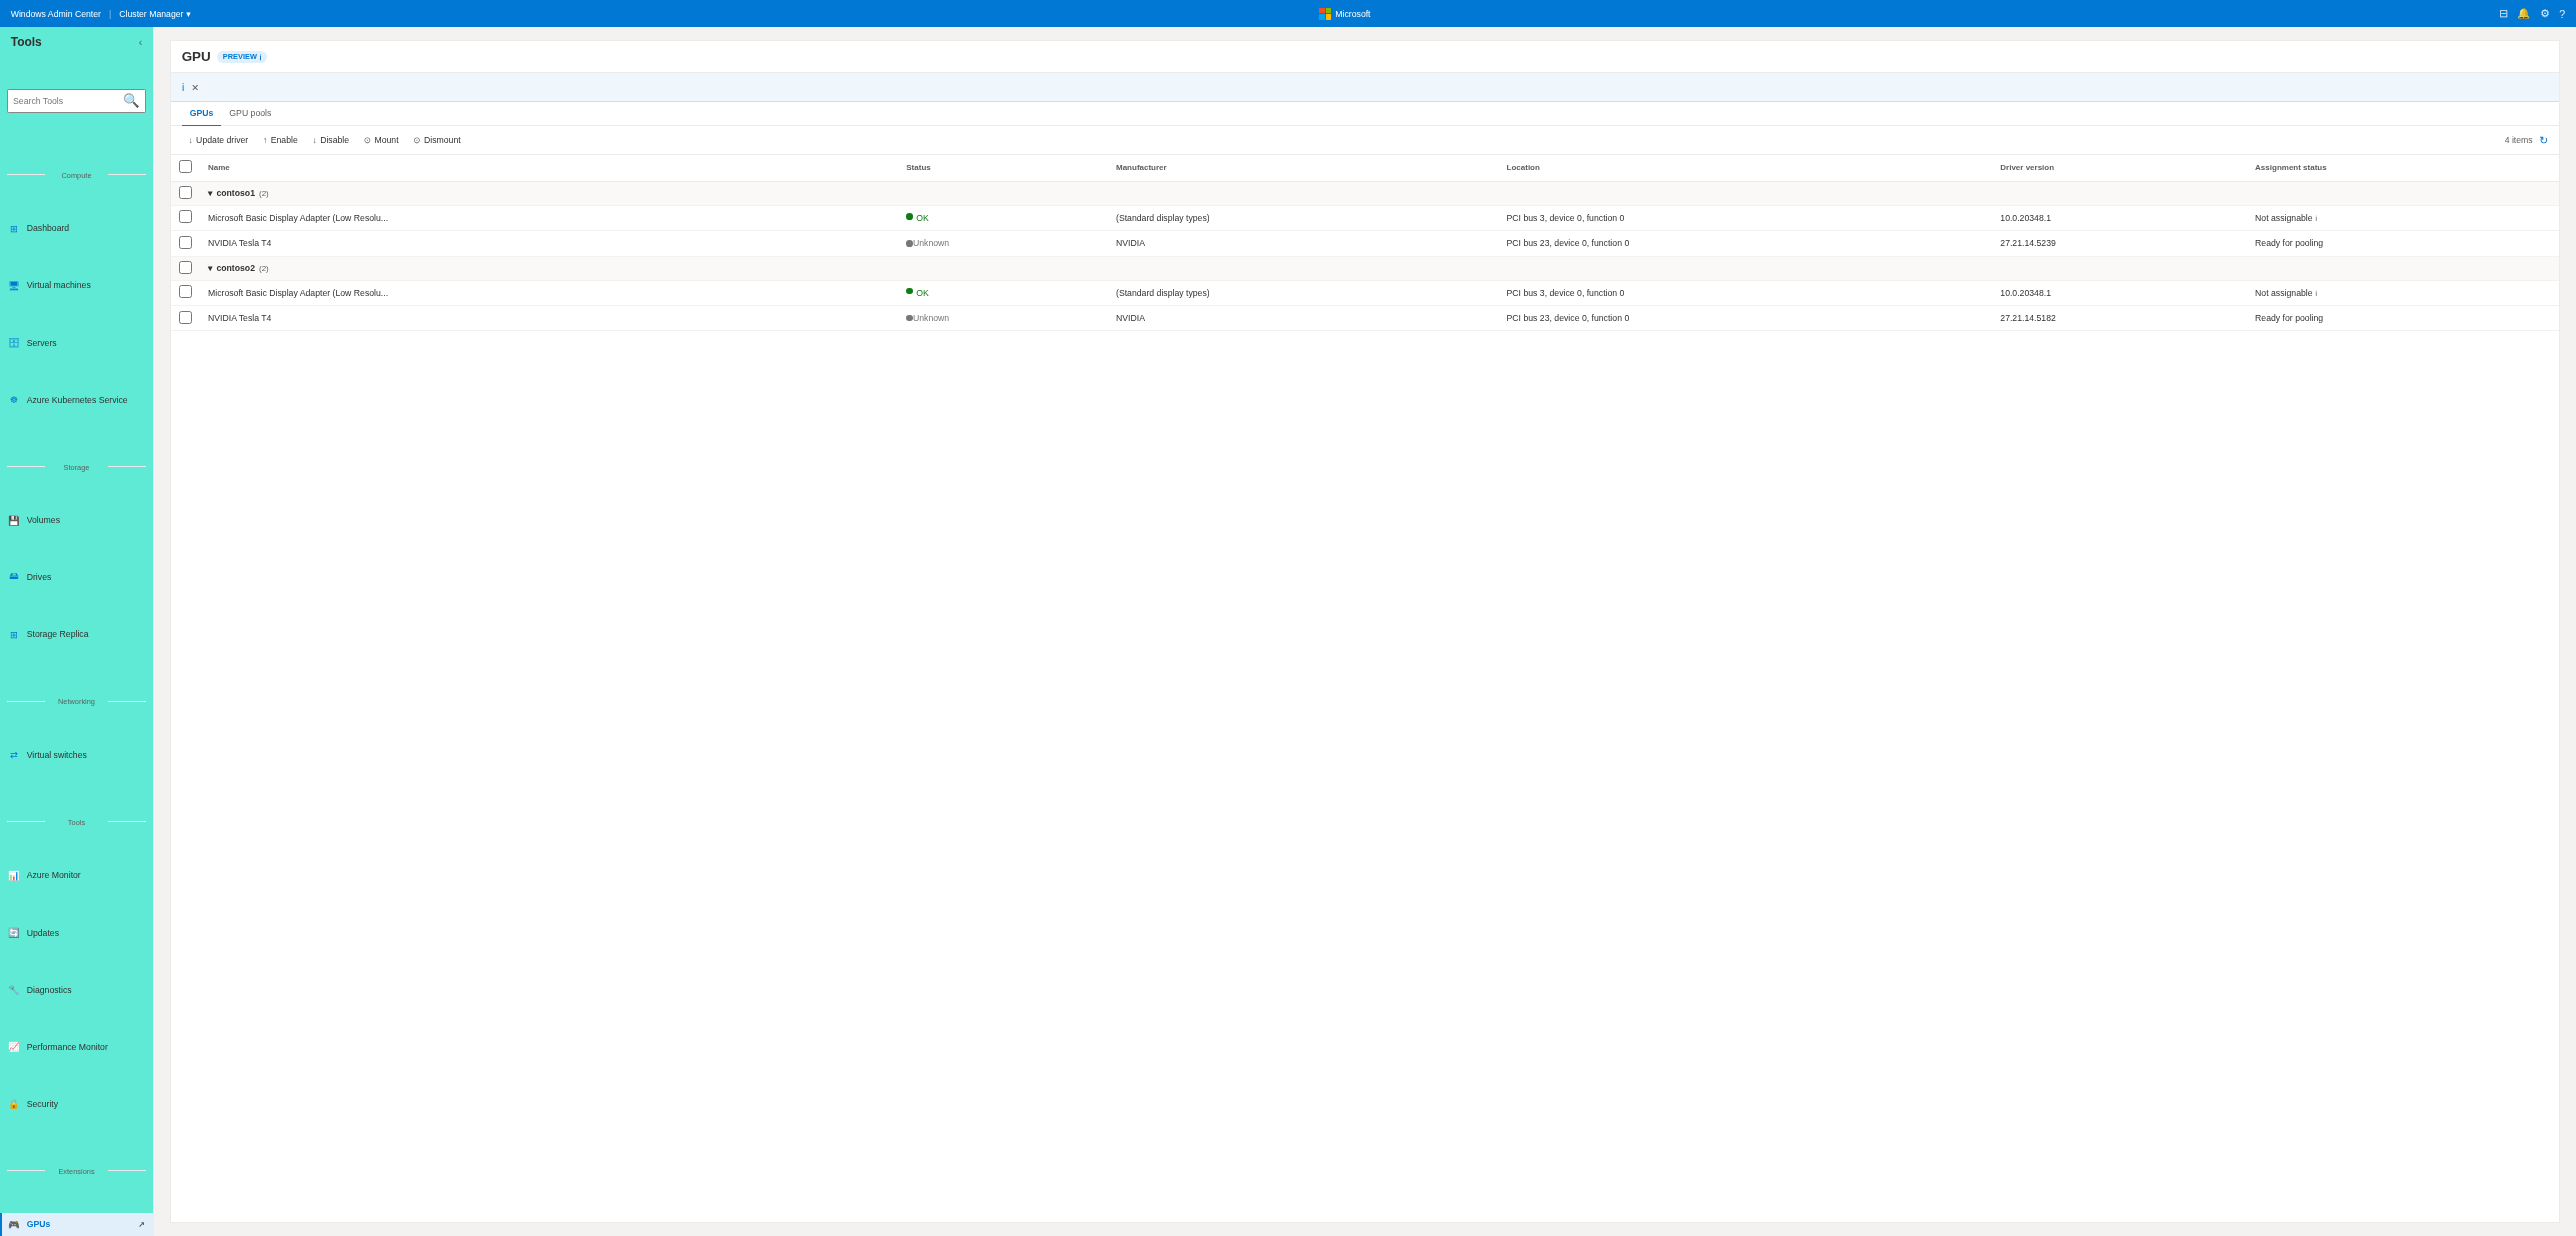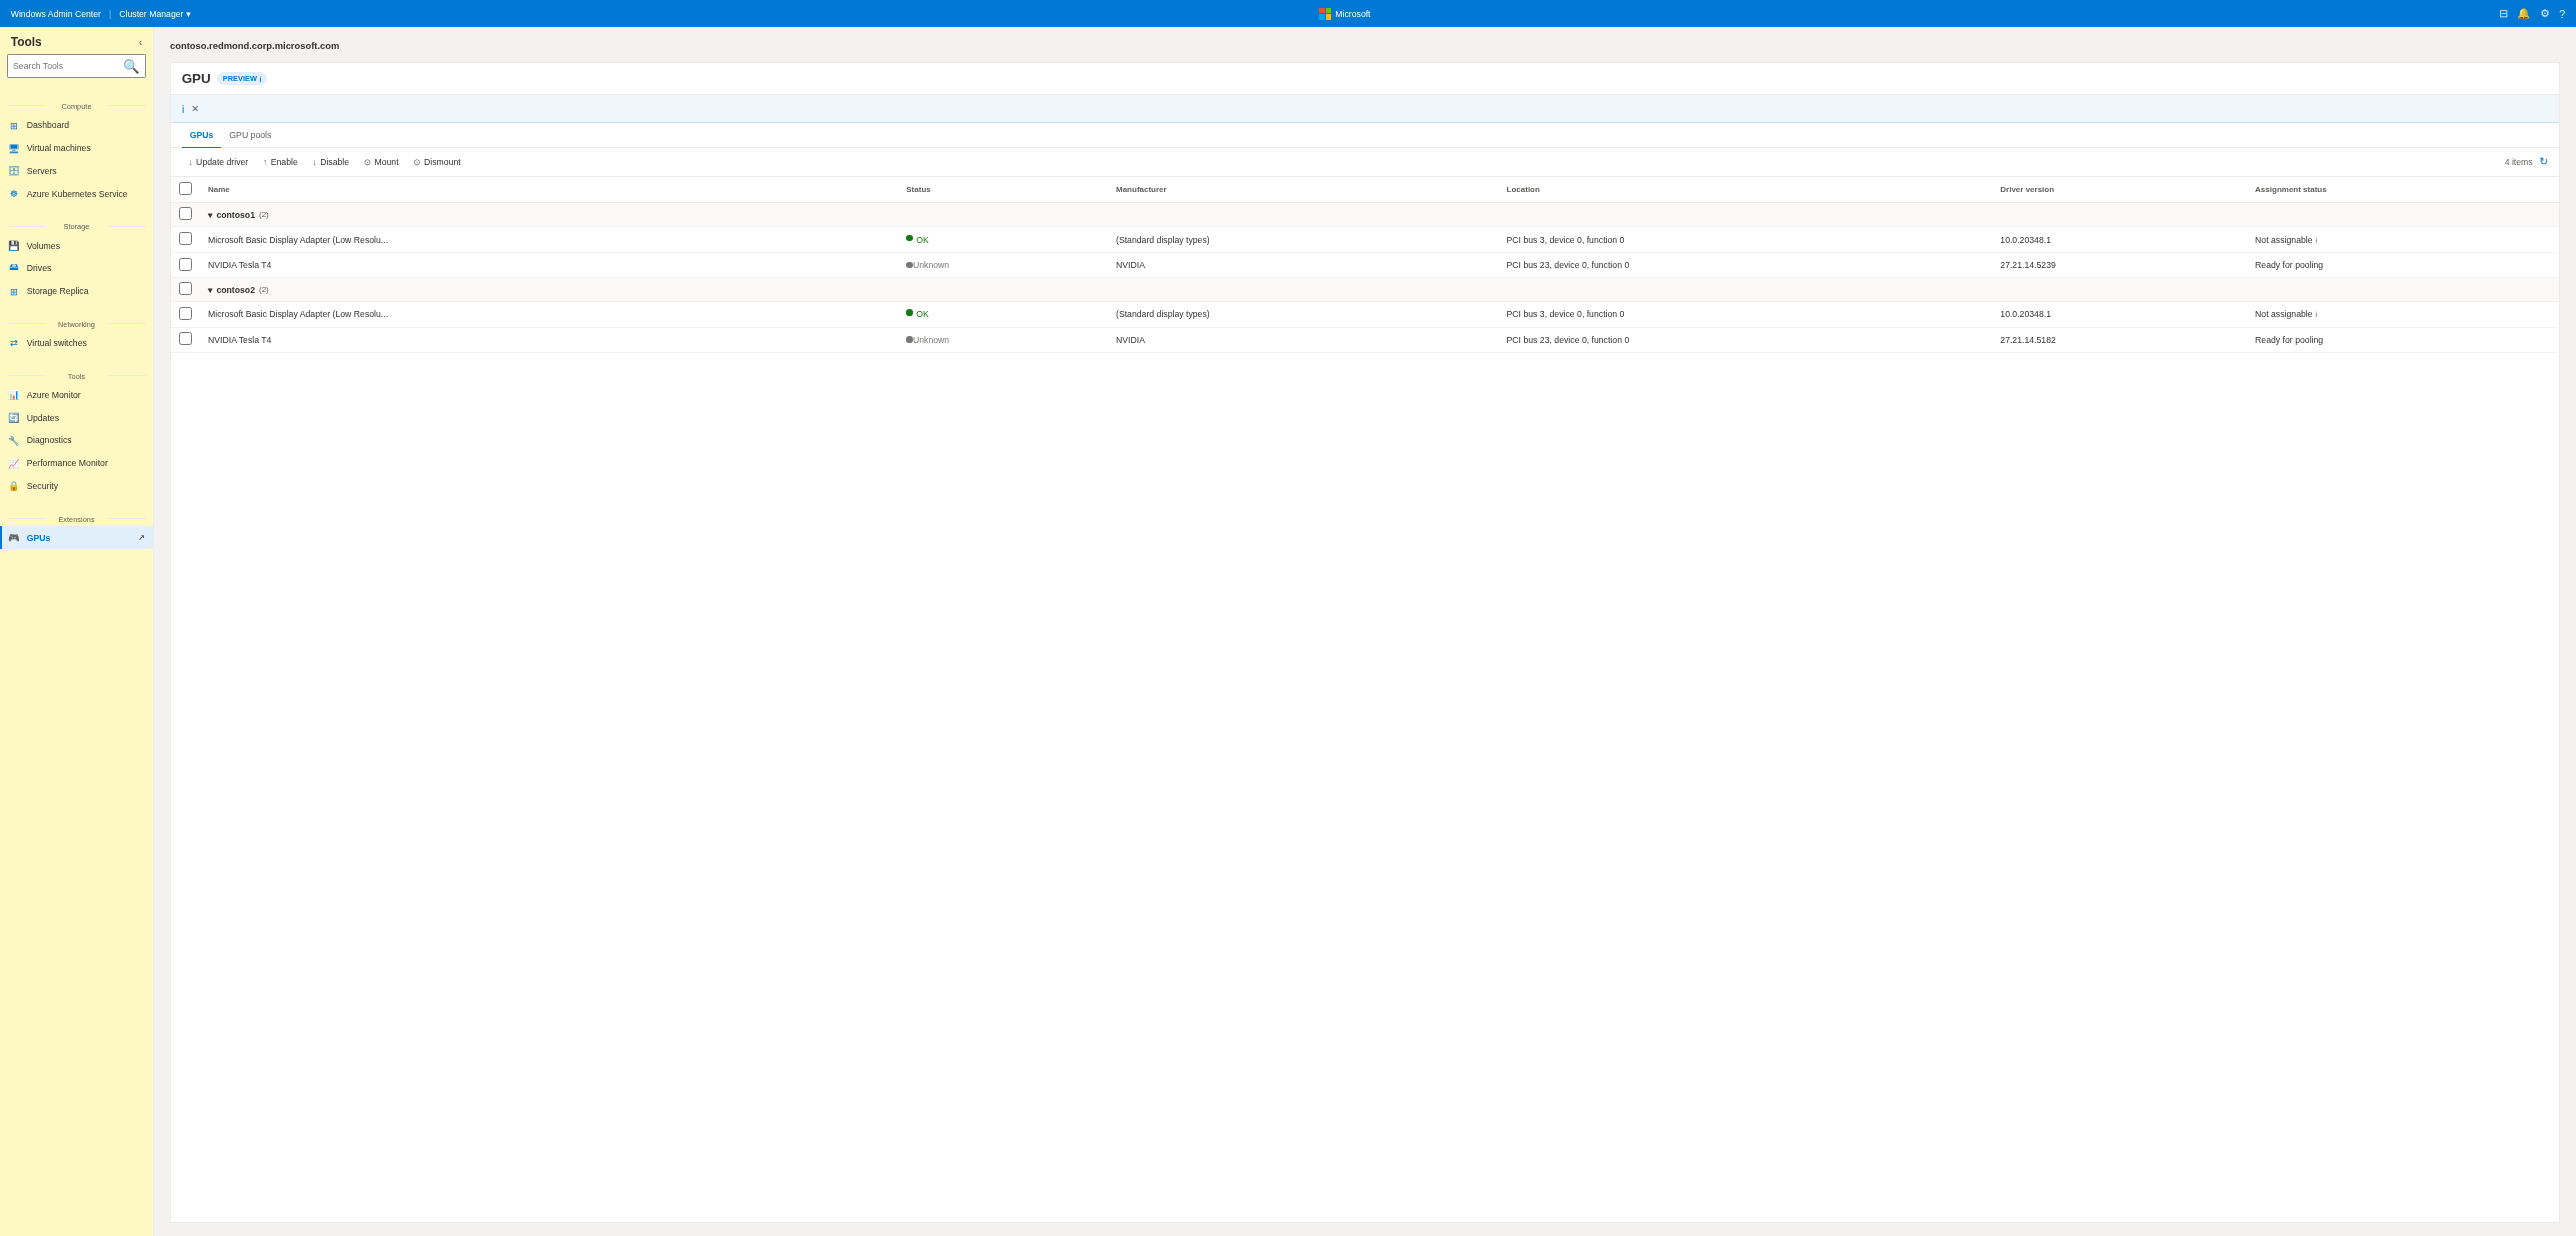--- a/index.html
+++ b/index.html
@@ -23,22 +23,22 @@
     .ms-sq.red { background: #f25022; }
     .ms-sq.green { background: #7fba00; }
     .ms-sq.blue { background: #00a4ef; }
     .ms-sq.yellow { background: #ffb900; }
 
     
     .app-layout { display: flex; height: calc(100vh - 27px); }
 
     
     .sidebar {
-      width: 154px; min-width: 154px; background: #fef9c3; border-right: 0.7px solid #edebe9;
-      display: flex; flex-direction: column; overflow-y: auto; overflow-x: hidden;
+      width: 154px; min-width: 154px; background: #5eead4; border-right: 0.7px solid #edebe9;
+      display: flex; flex-direction: column; overflow-y: auto; overflow-x: hidden; justify-content: space-between;
     }
     .sidebar-header {
       padding: 8px 10.7px 5.4px; display: flex; align-items: center; justify-content: space-between;
     }
     .sidebar-title { font-size: 12px; font-weight: 600; color: #323130; }
     .sidebar-collapse { cursor: pointer; color: #605e5c; font-size: 10.7px; }
     .search-box {
       margin: 0 6.7px 6.7px; border: 0.7px solid #8a8886; border-radius: 1.3px;
       display: flex; align-items: center; background: white;
     }
@@ -239,21 +239,20 @@
     <div class="sidebar-section-label">Extensions</div>
 
     <div class="sidebar-item active">
       <span class="sidebar-item-icon">🎮</span>
       <span class="sidebar-item-label">GPUs</span>
       <span class="sidebar-item-ext">↗</span>
     </div>
   </div>
 
   <div class="main">
-    <div class="page-hostname">contoso.redmond.corp.microsoft.com</div>
 
     <div class="gpu-panel">
 
       <div class="gpu-header">
         <span class="gpu-title">GPU</span>
         <div class="preview-badge">
           <span>PREVIEW</span>
           <span style="font-size:7.4px;">ℹ</span>
         </div>
       </div>

